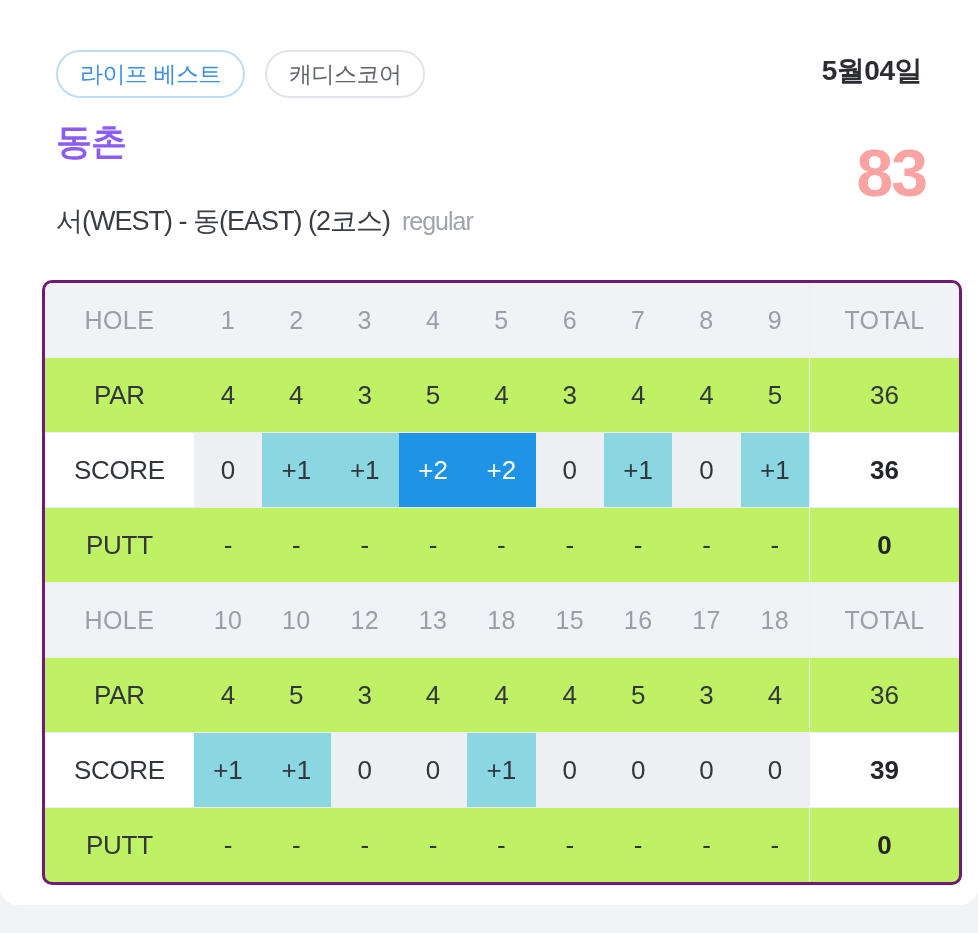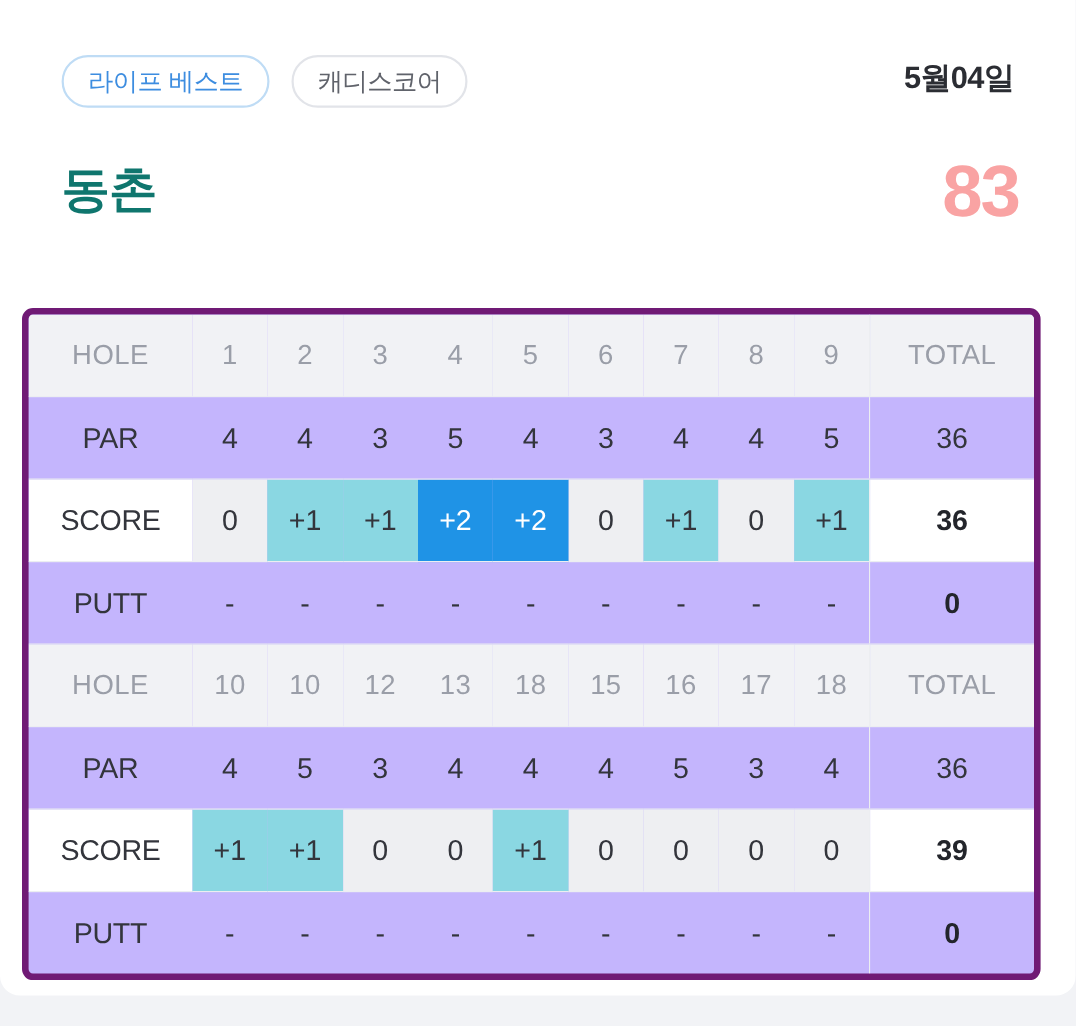--- a/index.html
+++ b/index.html
@@ -62,24 +62,24 @@
     top: 52px;
     font-size: 28px;
     font-weight: bold;
     color: #2b2d33;
     letter-spacing: -0.5px;
   }
   
   .course-name {
     position: absolute;
     left: 56px;
-    top: 143px;
-    font-size: 44px;
-    font-weight: bold;
-    color: #0f766e;
+    top: 118px;
+    font-size: 36px;
+    font-weight: bold;
+    color: #8b5cf6;
     letter-spacing: -1px;
   }
   .course-sub {
     position: absolute;
     left: 56px;
     top: 203px;
     font-size: 27px;
     color: #3a3d45;
     letter-spacing: -1px;
     white-space: nowrap;
@@ -95,27 +95,27 @@
     top: 140px;
     font-size: 66px;
     font-weight: bold;
     color: #f9a3a3;
     letter-spacing: -2px;
     line-height: 1;
   }
   
   .scorecard {
     position: absolute;
-    left: 20px;
+    left: 42px;
     top: 280px;
     width: 914px;
-    border: 6px solid #701a75;
+    border: 3px solid #701a75;
     border-radius: 10px;
     overflow: hidden;
-    background: #c4b5fd;
+    background: #bef264;
   }
   table.sc {
     border-collapse: collapse;
     width: 100%;
     table-layout: fixed;
   }
   table.sc td {
     height: 74px;
     text-align: center;
     font-size: 26px;
@@ -165,20 +165,23 @@
       </div>
       <div class="chip chip-secondary">
         <span>캐디스코어</span>
       </div>
     </div>
 
     <div class="date-label">5월04일</div>
 
     <div class="course-name">동촌</div>
 
+    <div class="course-sub">
+      <span>서(WEST) - 동(EAST) (2코스)</span><span class="reg">regular</span>
+    </div>
 
     <div class="total-score">83</div>
 
     <div class="scorecard">
       <table class="sc">
         <tbody>
 
           <tr class="head">
             <td class="rowlabel">HOLE</td>
             <td class="cell">1</td>

